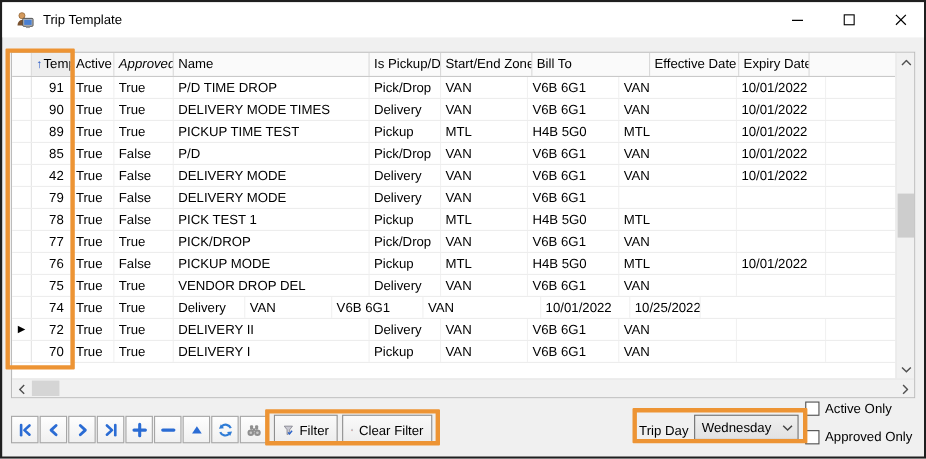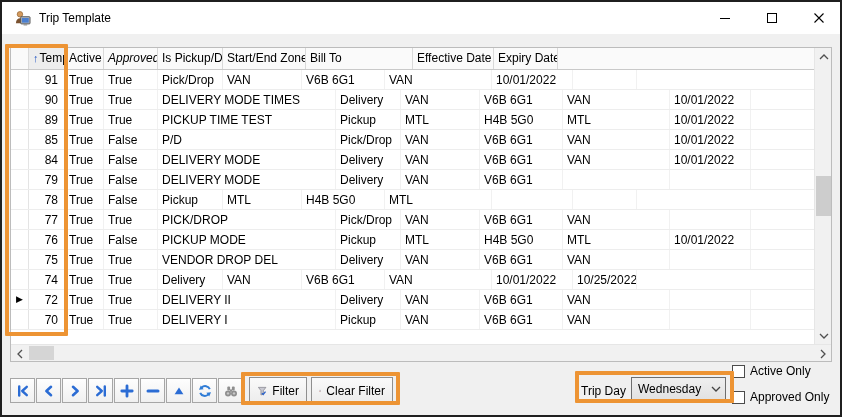--- a/index.html
+++ b/index.html
@@ -91,32 +91,34 @@
     </div>
   </div>
 
   <div class="grid">
     <div class="grid-main">
       <div class="header-row" id="grid-header">
           <div class="hcell" style="width: 18px;"></div>
           <div class="hcell sorted" style="width: 36px;"><span class="sort-arrow">↑</span>Temp</div>
           <div class="hcell" style="width: 39px;">Active</div>
           <div class="hcell" style="width: 54px; font-style: italic;">Approved</div>
+          <div class="hcell" style="width: 178px;">Name</div>
           <div class="hcell" style="width: 65px;">Is Pickup/D</div>
           <div class="hcell" style="width: 83px;">Start/End Zone</div>
           <div class="hcell" style="width: 107px;">Bill To</div>
           <div class="hcell" style="width: 81px;">Effective Date</div>
           <div class="hcell" style="width: 64px;">Expiry Date</div>
         </div>
       <div id="grid-rows">
           <div class="grow">
             <div class="cell sel" style="width: 18px;"></div>
             <div class="cell num" style="width: 36px;">91</div>
             <div class="cell" style="width: 39px;">True</div>
             <div class="cell" style="width: 54px;">True</div>
+            <div class="cell" style="width: 178px;">P/D TIME DROP</div>
             <div class="cell" style="width: 65px;">Pick/Drop</div>
             <div class="cell" style="width: 79px;">VAN</div>
             <div class="cell" style="width: 83px;">V6B 6G1</div>
             <div class="cell" style="width: 107px;">VAN</div>
             <div class="cell" style="width: 81px;">10/01/2022</div>
             <div class="cell" style="width: 64px;"></div>
           </div>
           <div class="grow">
             <div class="cell sel" style="width: 18px;"></div>
             <div class="cell num" style="width: 36px;">90</div>
@@ -151,21 +153,21 @@
             <div class="cell" style="width: 178px;">P/D</div>
             <div class="cell" style="width: 65px;">Pick/Drop</div>
             <div class="cell" style="width: 79px;">VAN</div>
             <div class="cell" style="width: 83px;">V6B 6G1</div>
             <div class="cell" style="width: 107px;">VAN</div>
             <div class="cell" style="width: 81px;">10/01/2022</div>
             <div class="cell" style="width: 64px;"></div>
           </div>
           <div class="grow">
             <div class="cell sel" style="width: 18px;"></div>
-            <div class="cell num" style="width: 36px;">84</div>
+            <div class="cell num" style="width: 36px;">42</div>
             <div class="cell" style="width: 39px;">True</div>
             <div class="cell" style="width: 54px;">False</div>
             <div class="cell" style="width: 178px;">DELIVERY MODE</div>
             <div class="cell" style="width: 65px;">Delivery</div>
             <div class="cell" style="width: 79px;">VAN</div>
             <div class="cell" style="width: 83px;">V6B 6G1</div>
             <div class="cell" style="width: 107px;">VAN</div>
             <div class="cell" style="width: 81px;">10/01/2022</div>
             <div class="cell" style="width: 64px;"></div>
           </div>
@@ -180,20 +182,21 @@
             <div class="cell" style="width: 83px;">V6B 6G1</div>
             <div class="cell" style="width: 107px;"></div>
             <div class="cell" style="width: 81px;"></div>
             <div class="cell" style="width: 64px;"></div>
           </div>
           <div class="grow">
             <div class="cell sel" style="width: 18px;"></div>
             <div class="cell num" style="width: 36px;">78</div>
             <div class="cell" style="width: 39px;">True</div>
             <div class="cell" style="width: 54px;">False</div>
+            <div class="cell" style="width: 178px;">PICK TEST 1</div>
             <div class="cell" style="width: 65px;">Pickup</div>
             <div class="cell" style="width: 79px;">MTL</div>
             <div class="cell" style="width: 83px;">H4B 5G0</div>
             <div class="cell" style="width: 107px;">MTL</div>
             <div class="cell" style="width: 81px;"></div>
             <div class="cell" style="width: 64px;"></div>
           </div>
           <div class="grow">
             <div class="cell sel" style="width: 18px;"></div>
             <div class="cell num" style="width: 36px;">77</div>

